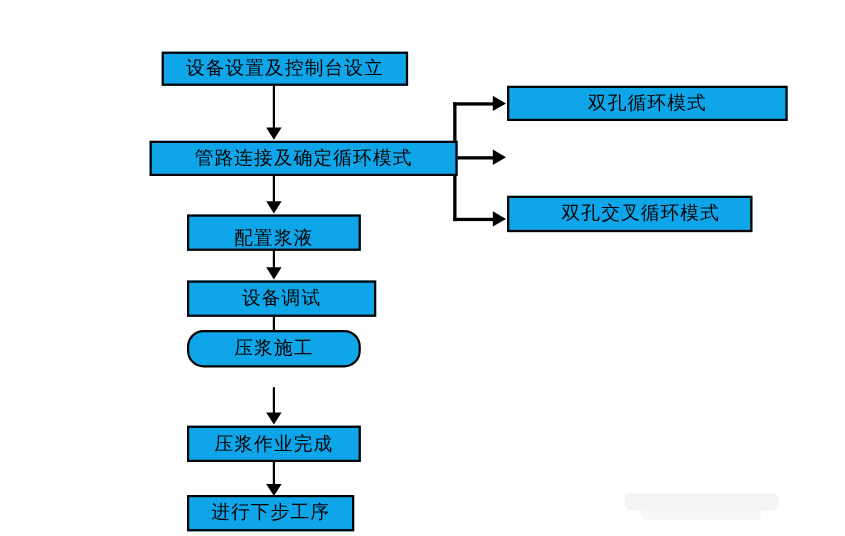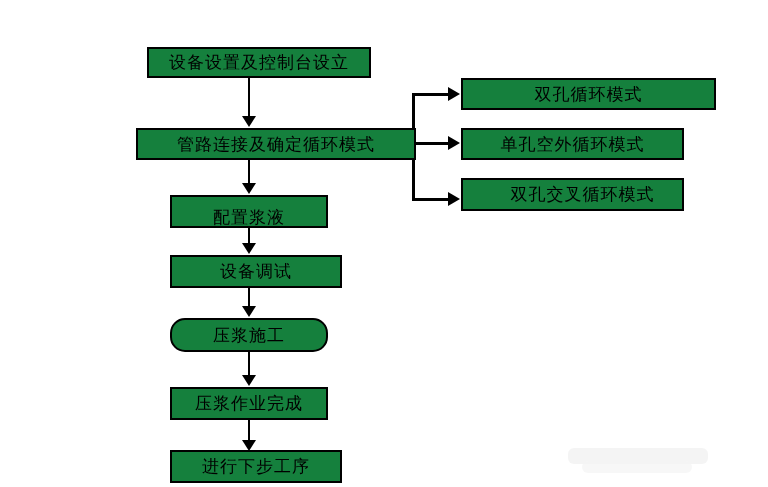--- a/index.html
+++ b/index.html
@@ -17,21 +17,21 @@
     height: 487px;
     background: #ffffff;
     overflow: hidden;
   }
 
   
   .node {
     position: absolute;
     box-sizing: border-box;
     border: 2px solid #000000;
-    background: #15803d;
+    background: #0ea5e9;
     display: flex;
     align-items: center;
     justify-content: center;
     color: #000000;
     font-family: "DejaVu Sans", "Liberation Sans", sans-serif;
     font-size: 17px;
     line-height: 1;
     letter-spacing: 1px;
     white-space: nowrap;
     z-index: 3;
@@ -110,56 +110,53 @@
   <div class="vline" style="left:248px; top:228px; height:16px;"></div>
   <div class="arrow-down" style="left:242px; top:243px;"></div>
 
   <div class="node" style="left:170px; top:255px; width:172px; height:33px;">
     <span>设备调试</span>
   </div>
 
   <div class="vline" style="left:248px; top:288px; height:19px;"></div>
   <div class="arrow-down" style="left:242px; top:306px;"></div>
 
-  <div class="node" style="left:170px; top:318px; width:158px; height:34px;border-radius:15px;">
+  <div class="node" style="left:170px; top:300px; width:158px; height:34px;border-radius:15px;">
     <span>压浆施工</span>
   </div>
 
   <div class="vline" style="left:248px; top:352px; height:24px;"></div>
   <div class="arrow-down" style="left:242px; top:375px;"></div>
 
   <div class="node" style="left:170px; top:387px; width:158px; height:33px;font-family:Liberation Serif, serif;">
     <span>压浆作业完成</span>
   </div>
 
   <div class="vline" style="left:248px; top:420px; height:21px;"></div>
   <div class="arrow-down" style="left:242px; top:440px;"></div>
 
-  <div class="node" style="left:170px; top:450px; width:172px; height:33px;">
+  <div class="node" style="left:170px; top:450px; width:152px; height:33px;">
     <span>进行下步工序</span>
   </div>
 
   <div class="hline" style="left:374px; top:142px; width:40px;"></div>
 
   <div class="vline" style="left:412px; top:93px; height:108px; width:3px;"></div>
 
   <div class="hline" style="left:412px; top:93px; width:44px;"></div>
   <div class="arrow-right" style="left:448px; top:87px;"></div>
 
   <div class="hline" style="left:412px; top:142px; width:44px;"></div>
   <div class="arrow-right" style="left:448px; top:136px;"></div>
 
   <div class="hline" style="left:412px; top:198px; width:44px;"></div>
   <div class="arrow-right" style="left:448px; top:192px;"></div>
 
   <div class="node" style="left:461px; top:78px; width:255px; height:32px;">
     <span>双孔循环模式</span>
   </div>
 
-  <div class="node" style="left:461px; top:128px; width:223px; height:32px;">
-    <span>单孔空外循环模式</span>
-  </div>
 
   <div class="node" style="left:461px; top:178px; width:223px; height:33px;padding-left:20px;">
     <span>双孔交叉循环模式</span>
   </div>
 
 </div>
 
 </body></html>

